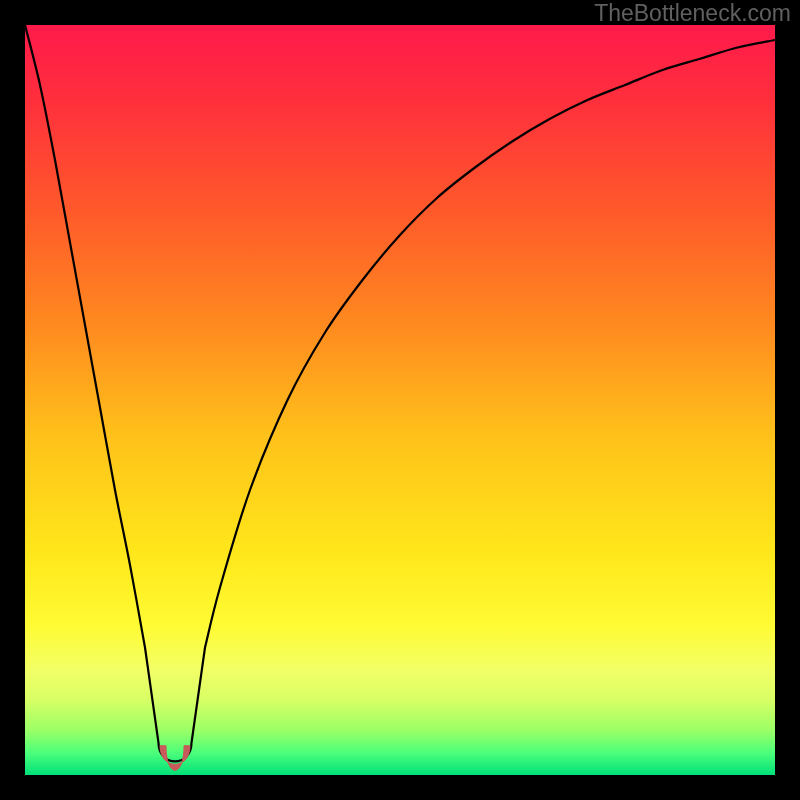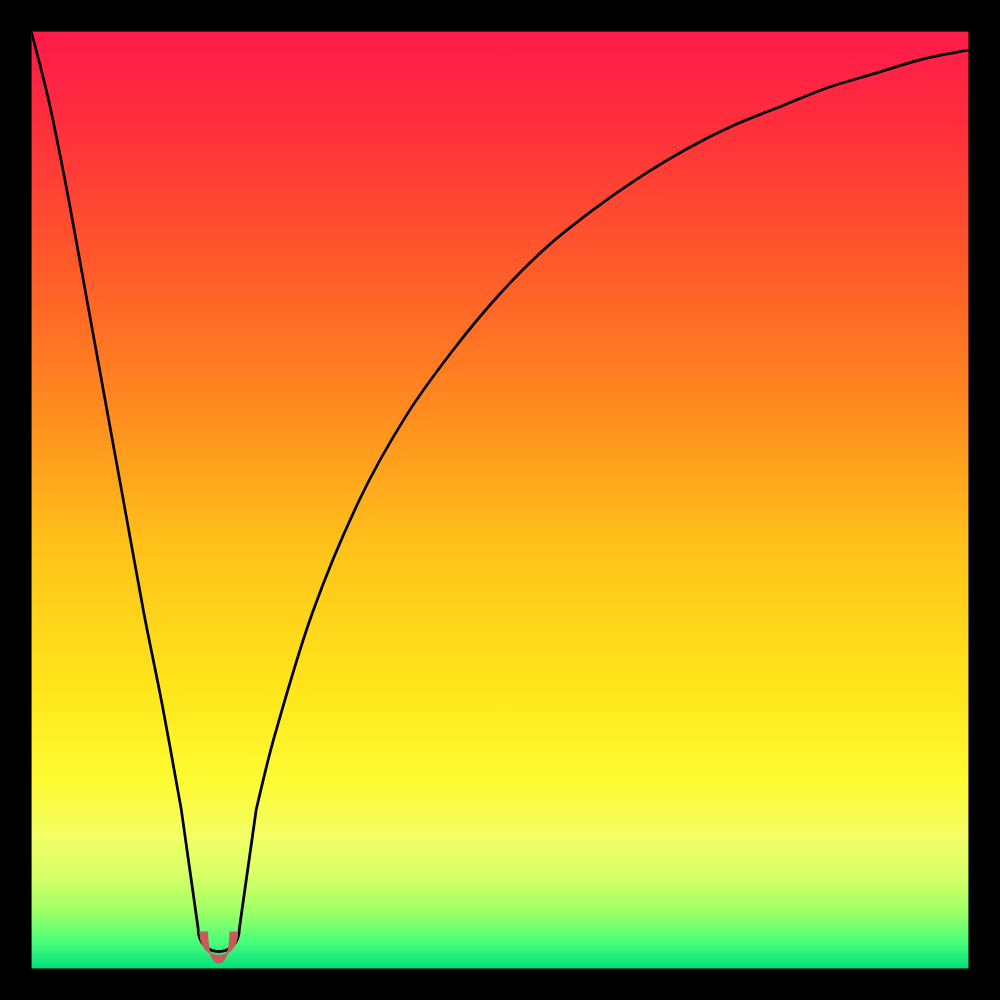--- a/index.html
+++ b/index.html
@@ -64,13 +64,14 @@
       </defs>
       <rect x="0" y="0" width="750" height="750" fill="url(#bg-grad)"></rect>
       <path id="curve" fill="none" stroke="#000" stroke-width="2.2" stroke-linecap="round" d="M 0 0 C 2.5 10, 10 37.5, 15 60 C 20 82.5, 25 108.75, 30 135 C 35 161.25, 40 190, 45 217.5 C 50 245, 55 272.5, 60 300 C 65 327.5, 70 355, 75 382.5 C 80 410, 85 438.75, 90 465 C 95 491.25, 100.00000000000001 513.75, 105.00000000000001 540 C 110.00000000000001 566.25, 117.5 608.75, 120 622.5 Q 126.74999999999999 670.125, 133.50000000000003 717.75 C 133.50000000000003 742.5, 166.5 742.5, 166.5 717.75 Q 173.25 670.125, 180 622.5 C 182.5 612.5, 187.5 588.75, 195 562.5 C 202.5 536.25, 213.75 496.25, 225 465 C 236.25 433.75, 250 401.25, 262.5 375 C 275 348.75, 287.5 327.5, 300 307.5 C 312.5 287.5, 325 271.25, 337.5 255 C 350 238.75, 362.5 223.75, 375 210 C 387.5 196.25, 400.00000000000006 183.75, 412.50000000000006 172.5 C 425.00000000000006 161.25, 437.5 151.875, 450 142.5 C 462.5 133.125, 475 124.375, 487.5 116.25 C 500 108.125, 512.5 100.625, 525 93.75 C 537.5 86.875, 550 80.625, 562.5 75 C 575 69.375, 587.5 65, 600 60 C 612.5 55, 625 49.375, 637.5 45 C 650 40.625, 662.5 37.5, 675 33.75 C 687.5 30, 700 25.625, 712.5 22.5 C 725 19.375, 743.75 16.25, 750 15"></path>
       <path id="marker" fill="#c85a5a" stroke="#c85a5a" stroke-width="1" d="M 135 720.75
             C 135 745.5, 165 745.5, 165 720.75
             L 159 720.75
             C 159 753.5, 141 753.5, 141 720.75
             Z"></path>
     </svg>
   </div>
+  <div class="watermark">TheBottleneck.com</div>
 </div>
 
 </body></html>

